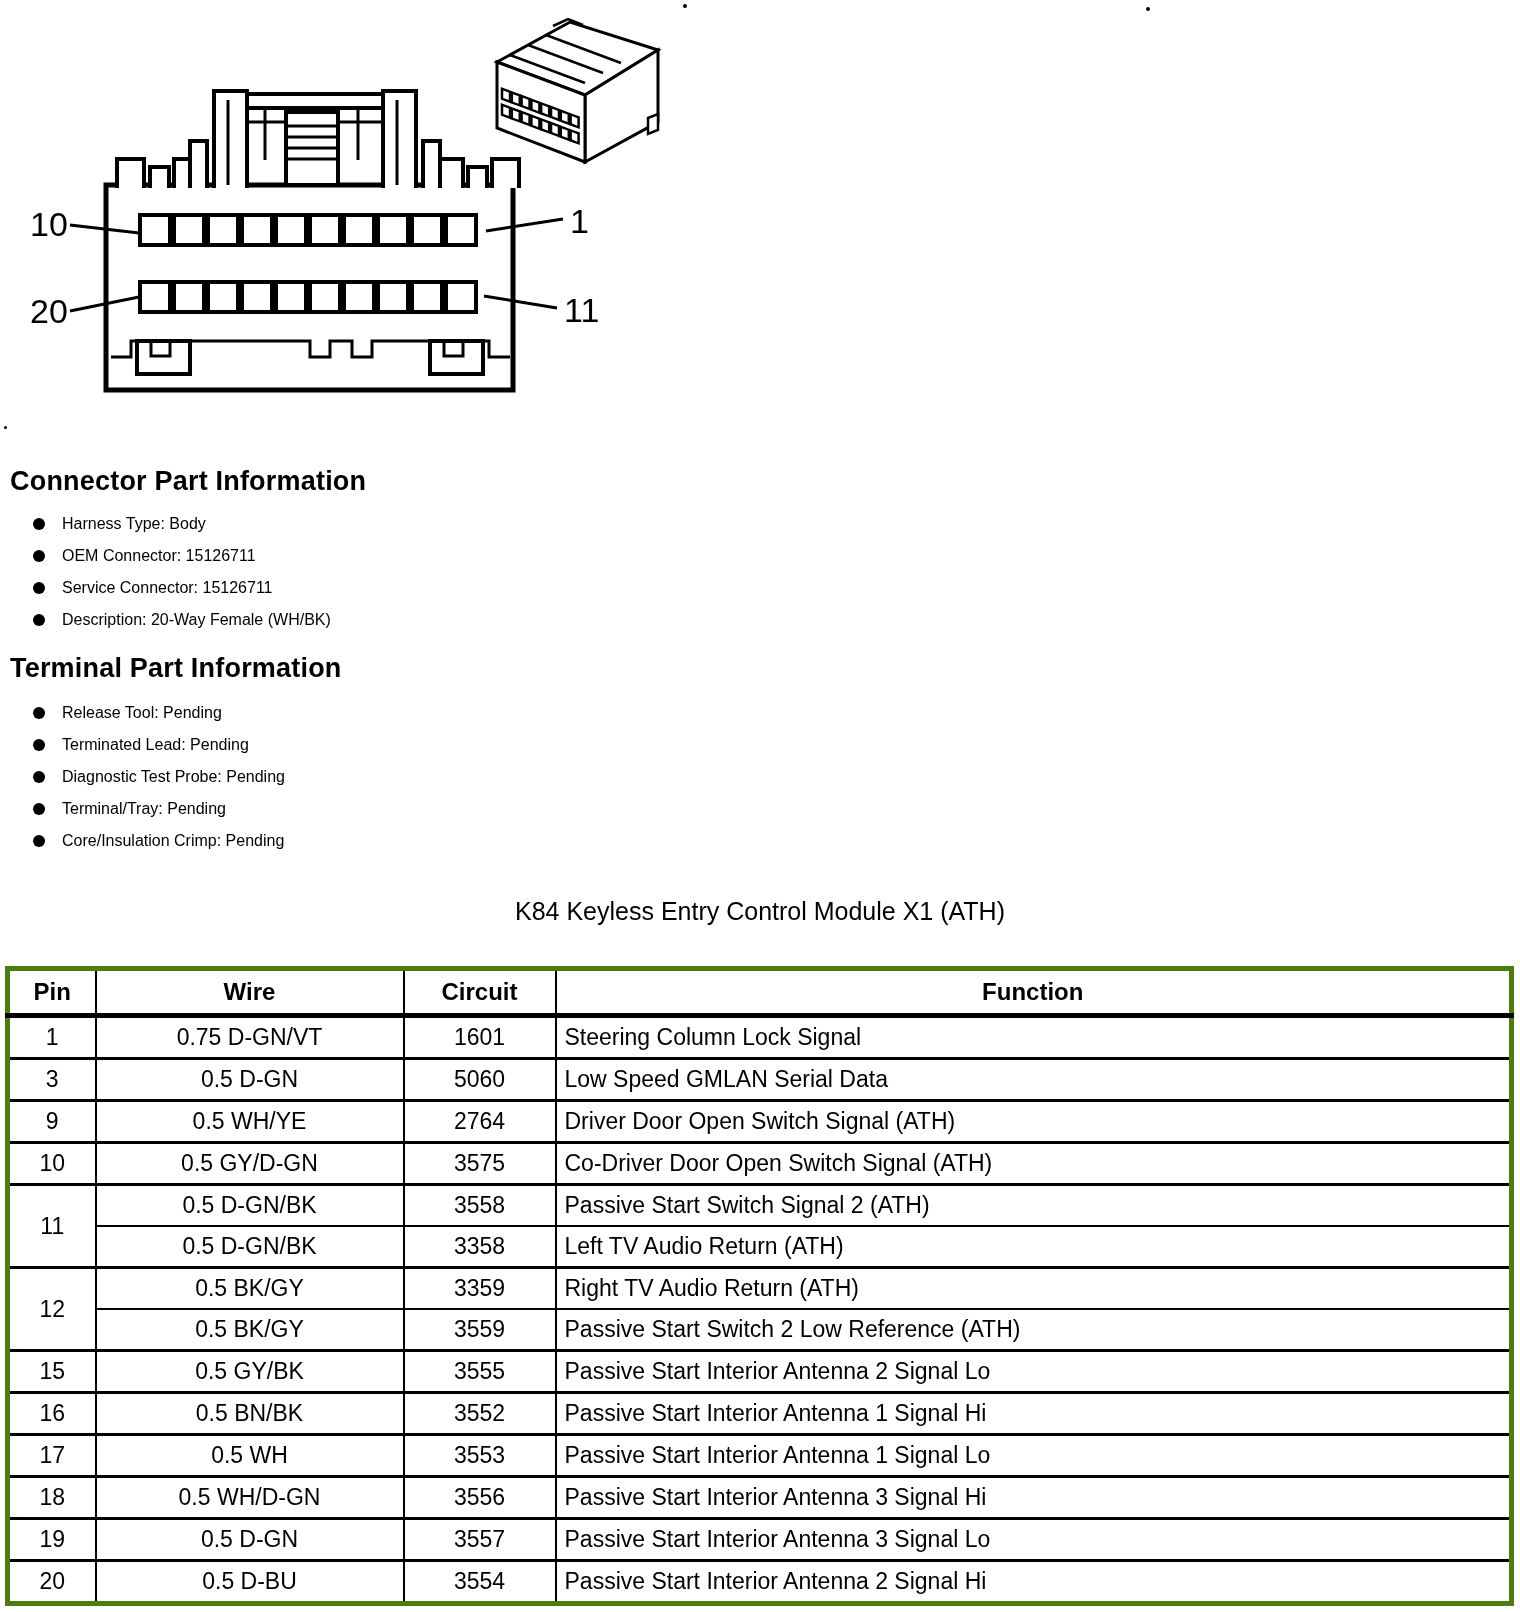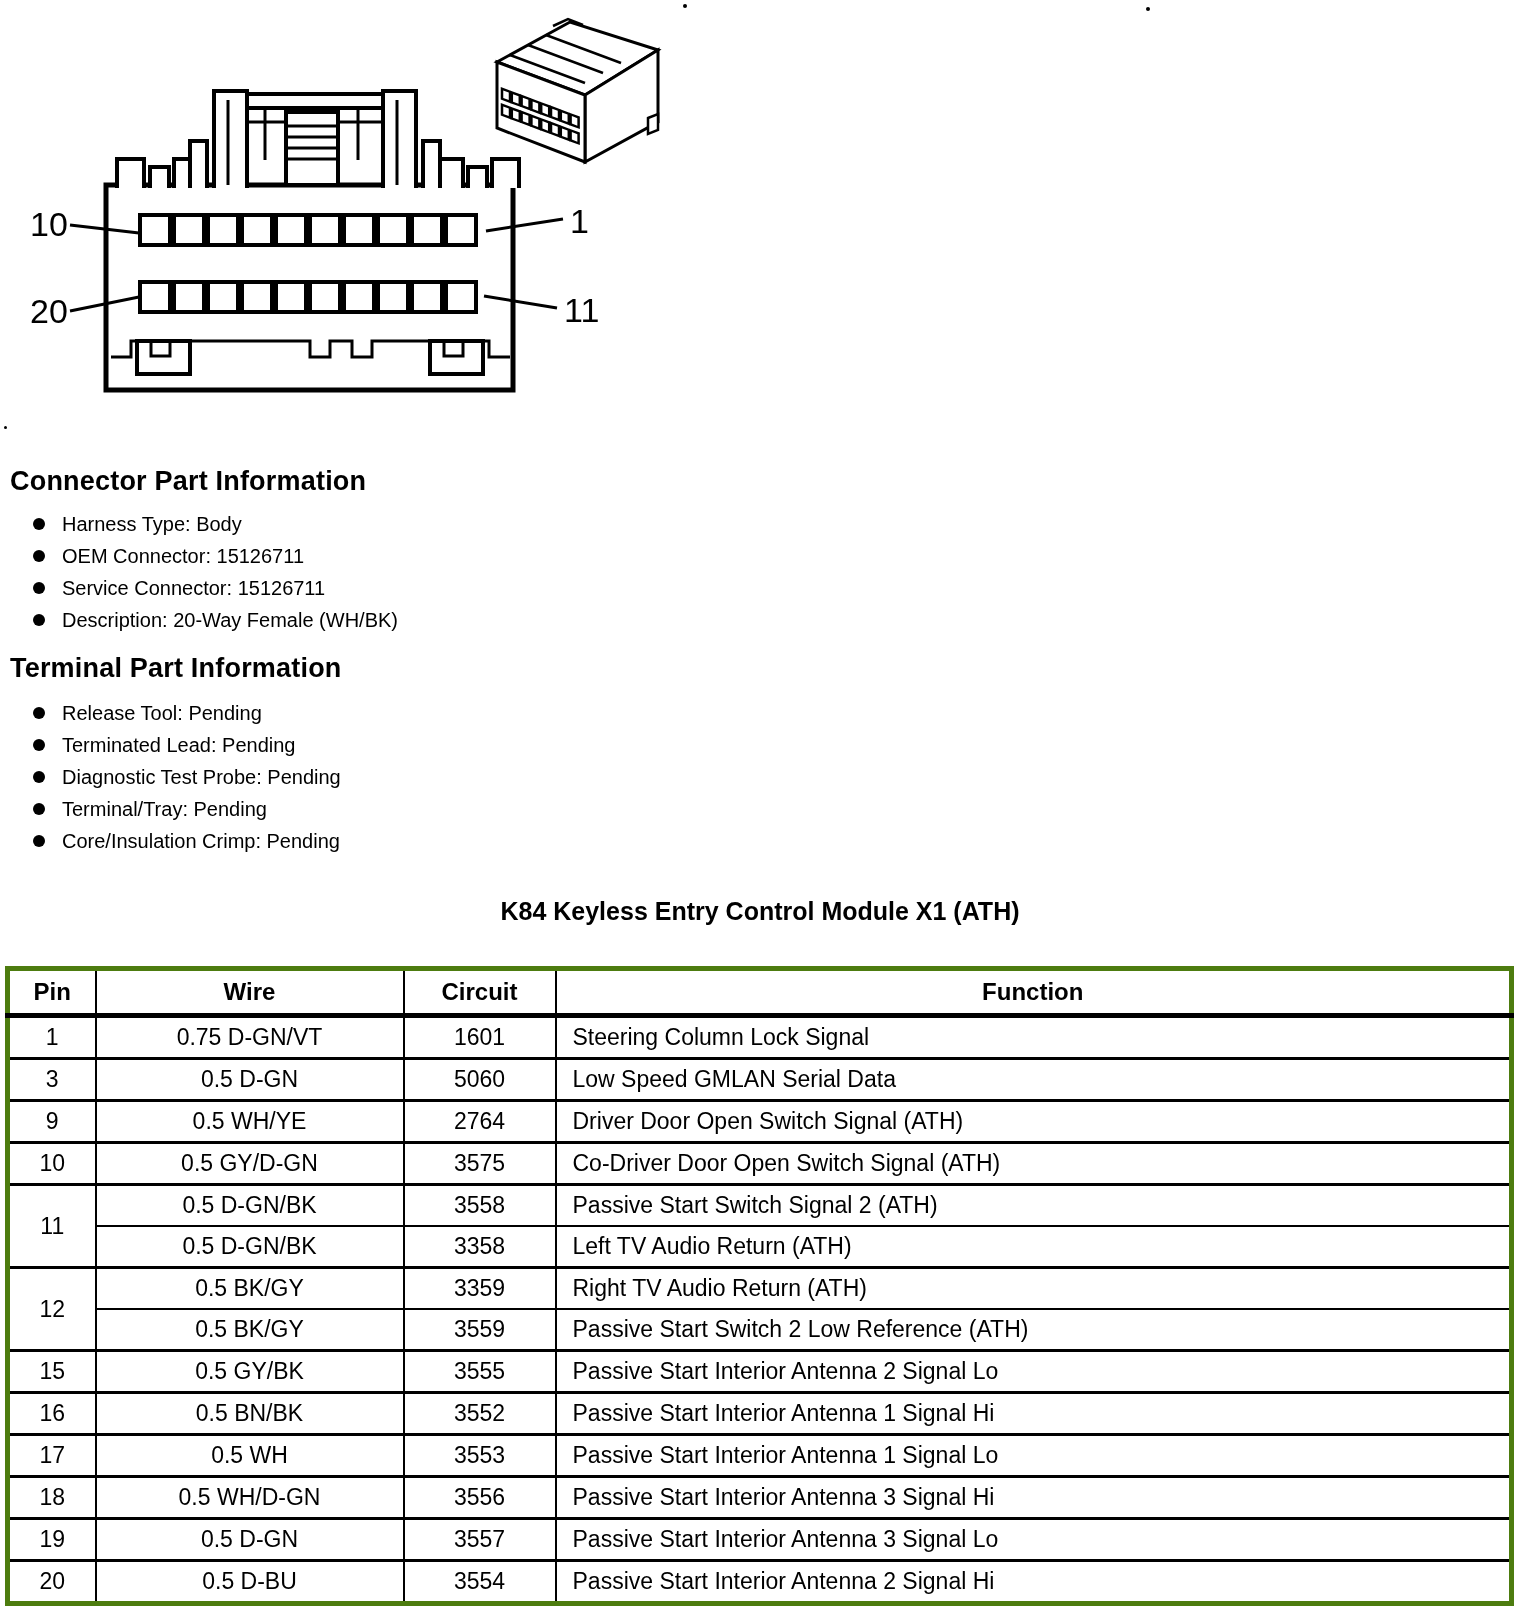--- a/index.html
+++ b/index.html
@@ -2,33 +2,33 @@
 <html><head>
 <meta charset="utf-8">
 <style>
   html,body{margin:0;padding:0;background:#ffffff;}
   body{width:1520px;height:1612px;position:relative;overflow:hidden;
        font-family:"Liberation Sans","DejaVu Sans",sans-serif;color:#000;}
   .abs{position:absolute;}
   .dot{position:absolute;background:#000;border-radius:50%;}
   .sec-heading{position:absolute;left:10px;font-size:27px;font-weight:bold;letter-spacing:0.2px;}
   .blist{position:absolute;left:0;margin:0;padding:0;list-style:none;}
-  .blist li{position:relative;padding-left:62px;height:32px;line-height:32px;font-size:20px;}
+  .blist li{position:relative;padding-left:62px;height:32px;line-height:32px;font-size:16px;}
   .bullet{position:absolute;left:33px;top:10px;width:12px;height:12px;background:#000;border-radius:50%;}
   #table-title{position:absolute;top:897px;left:0;width:1520px;text-align:center;
-               font-size:25px;font-weight:bold;}
+               font-size:25px;font-weight:normal;}
   #pinout-table{position:absolute;top:966px;left:5px;border-collapse:collapse;
                 width:1509px;table-layout:fixed;}
   #pinout-table th,#pinout-table td{border:2px solid #000;font-size:23px;
                 text-align:center;vertical-align:middle;padding:0;overflow:hidden;white-space:nowrap;}
   #pinout-table{border:5px solid #4d7c0f;}
   #pinout-table thead th{font-size:24px;font-weight:bold;height:42px;border-bottom:5px solid #000;}
   #pinout-table td{height:39px;}
   #pinout-table tr.grp td{border-top:3px solid #000;}
-  #pinout-table td.fn{text-align:left;padding-left:16px;}
+  #pinout-table td.fn{text-align:left;padding-left:8px;}
   svg text{font-family:"Liberation Sans","DejaVu Sans",sans-serif;}
 </style>
 </head>
 <body>
 
 <div class="dot" style="left:683px;top:4px;width:4px;height:4px;"></div>
 <div class="dot" style="left:1146px;top:7px;width:4px;height:4px;"></div>
 <div class="dot" style="left:4px;top:426px;width:3px;height:3px;"></div>
 
 <svg class="abs" style="left:0;top:0;" width="700" height="445" viewBox="0 0 700 445">

